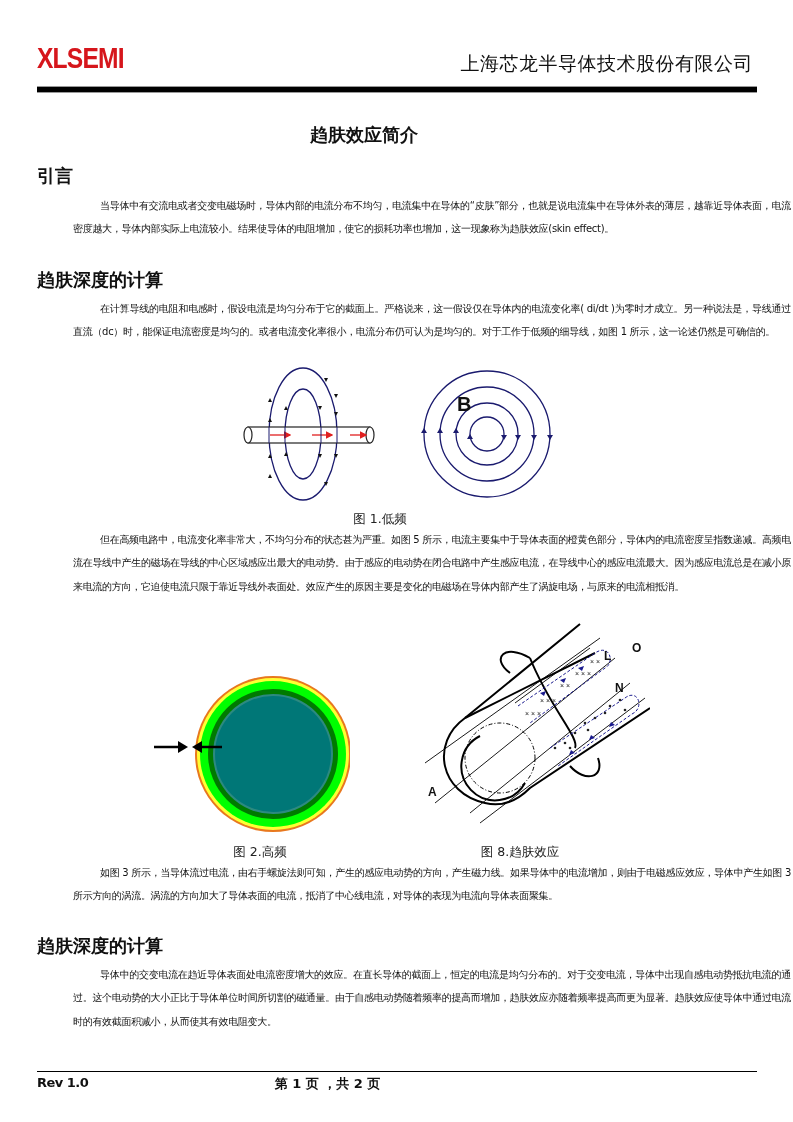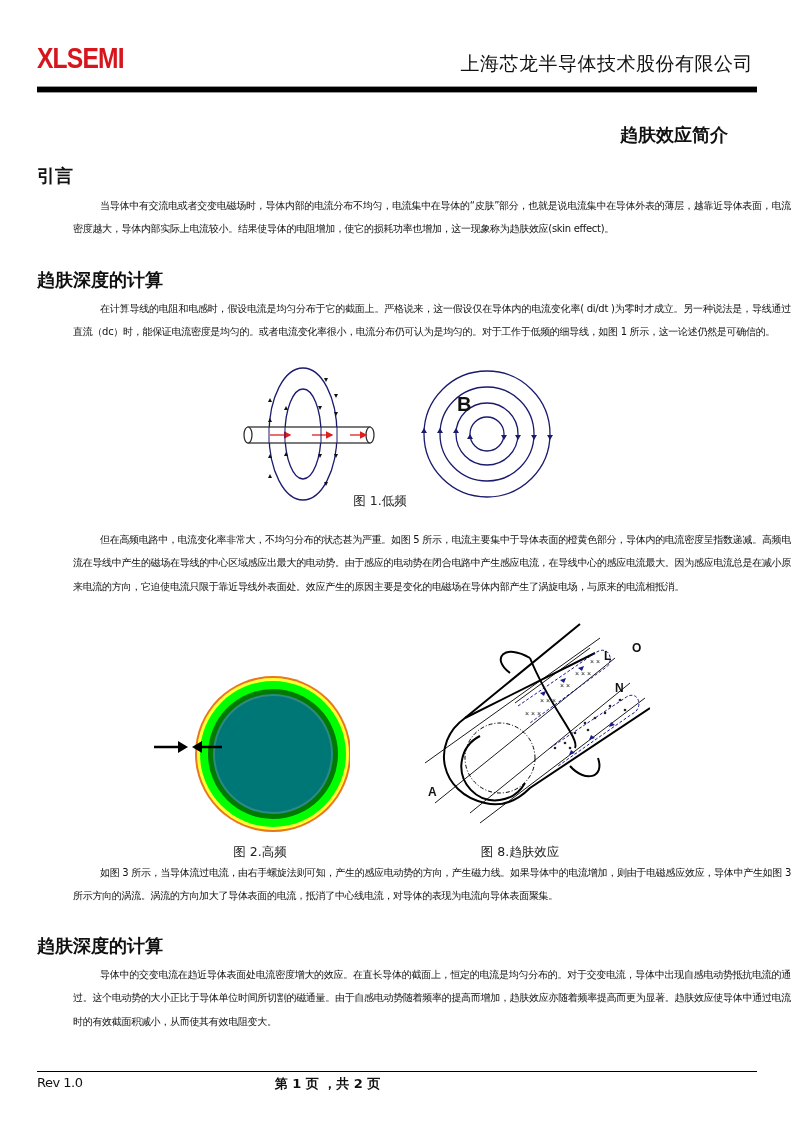--- a/index.html
+++ b/index.html
@@ -14,30 +14,30 @@
     transform: scaleX(0.82); transform-origin: left top; line-height: 36px;
   }
   .company {
     right: 40px; top: 50px; font-size: 19px; color: #111; line-height: 26px; letter-spacing: 0.5px;
   }
   .header-rule {
     left: 37px; top: 86px; width: 720px; height: 5px;
     background: #000; border-top: 1px solid #999; border-bottom: 1px solid #999;
   }
   .doc-title {
-    left: 0; width: 728px; top: 122px; text-align: right; font-size: 18px; font-weight: bold; line-height: 26px;
+    left: 0; width: 728px; top: 122px; text-align: center; font-size: 18px; font-weight: bold; line-height: 26px;
   }
   .h2 { left: 37px; font-size: 18px; font-weight: bold; line-height: 26px; text-align: right; }
   .para {
     left: 37px; width: 718px; font-size: 10px; line-height: 23.4px; text-indent: 27px;
     text-align: justify; letter-spacing: -0.3px; margin-left: 36px;
   }
   .caption { font-size: 12.5px; color: #222; text-align: center; line-height: 18px; }
   .footer-rule { left: 37px; top: 1071px; width: 720px; height: 1px; background: #000; }
-  .footer-left { left: 37px; top: 1075px; font-size: 13px; font-weight: normal; letter-spacing: -0.5px; }
+  .footer-left { left: 37px; top: 1075px; font-size: 13px; font-weight: bold; letter-spacing: -0.5px; }
   .footer-center { left: 0; width: 655px; top: 1075px; text-align: center; font-size: 13px; font-weight: bold; }
   svg text { font-family: "Liberation Sans", sans-serif; }
 </style>
 </head>
 <body>
 
 <div class="abs logo">XLSEMI</div>
 <div class="abs company">上海芯龙半导体技术股份有限公司</div>
 <div class="abs header-rule"></div>
 
@@ -100,21 +100,21 @@
       <path d="M216,62 l-3,5 l6,0 z"></path>
         <path d="M230,68 l-3,5 l6,0 z"></path>
       <path d="M264,74 l-3,-5 l6,0 z"></path>
         <path d="M278,74 l-3,-5 l6,0 z"></path>
       <path d="M294,74 l-3,-5 l6,0 z"></path>
         <path d="M310,74 l-3,-5 l6,0 z"></path>
     </g>
     <text x="217" y="45" font-size="20" font-weight="bold" fill="#111">B</text>
   </svg>
 </div>
-<div class="abs caption" style="left:240px; width:280px; top:492px;">图  1.低频</div>
+<div class="abs caption" style="left:240px; width:280px; top:510px;">图  1.低频</div>
 
 <div class="abs para" style="top:528px;">但在高频电路中，电流变化率非常大，不均匀分布的状态甚为严重。如图 5 所示，电流主要集中于导体表面的橙黄色部分，导体内的电流密度呈指数递减。高频电流在导线中产生的磁场在导线的中心区域感应出最大的电动势。由于感应的电动势在闭合电路中产生感应电流，在导线中心的感应电流最大。因为感应电流总是在减小原来电流的方向，它迫使电流只限于靠近导线外表面处。效应产生的原因主要是变化的电磁场在导体内部产生了涡旋电场，与原来的电流相抵消。</div>
 
 <div class="abs" style="left:150px; top:672px; width:200px; height:165px;">
   <svg width="200" height="165" viewBox="0 0 200 165">
     <circle cx="123" cy="82" r="78" fill="#e8781e"></circle>
     <circle cx="123" cy="82" r="76" fill="#ffff33"></circle>
     <circle cx="123" cy="82" r="73" fill="#00ff00"></circle>
     <circle cx="123" cy="82" r="65" fill="#007a00"></circle>
     <circle cx="123" cy="82" r="60" fill="#2c8a80"></circle>

